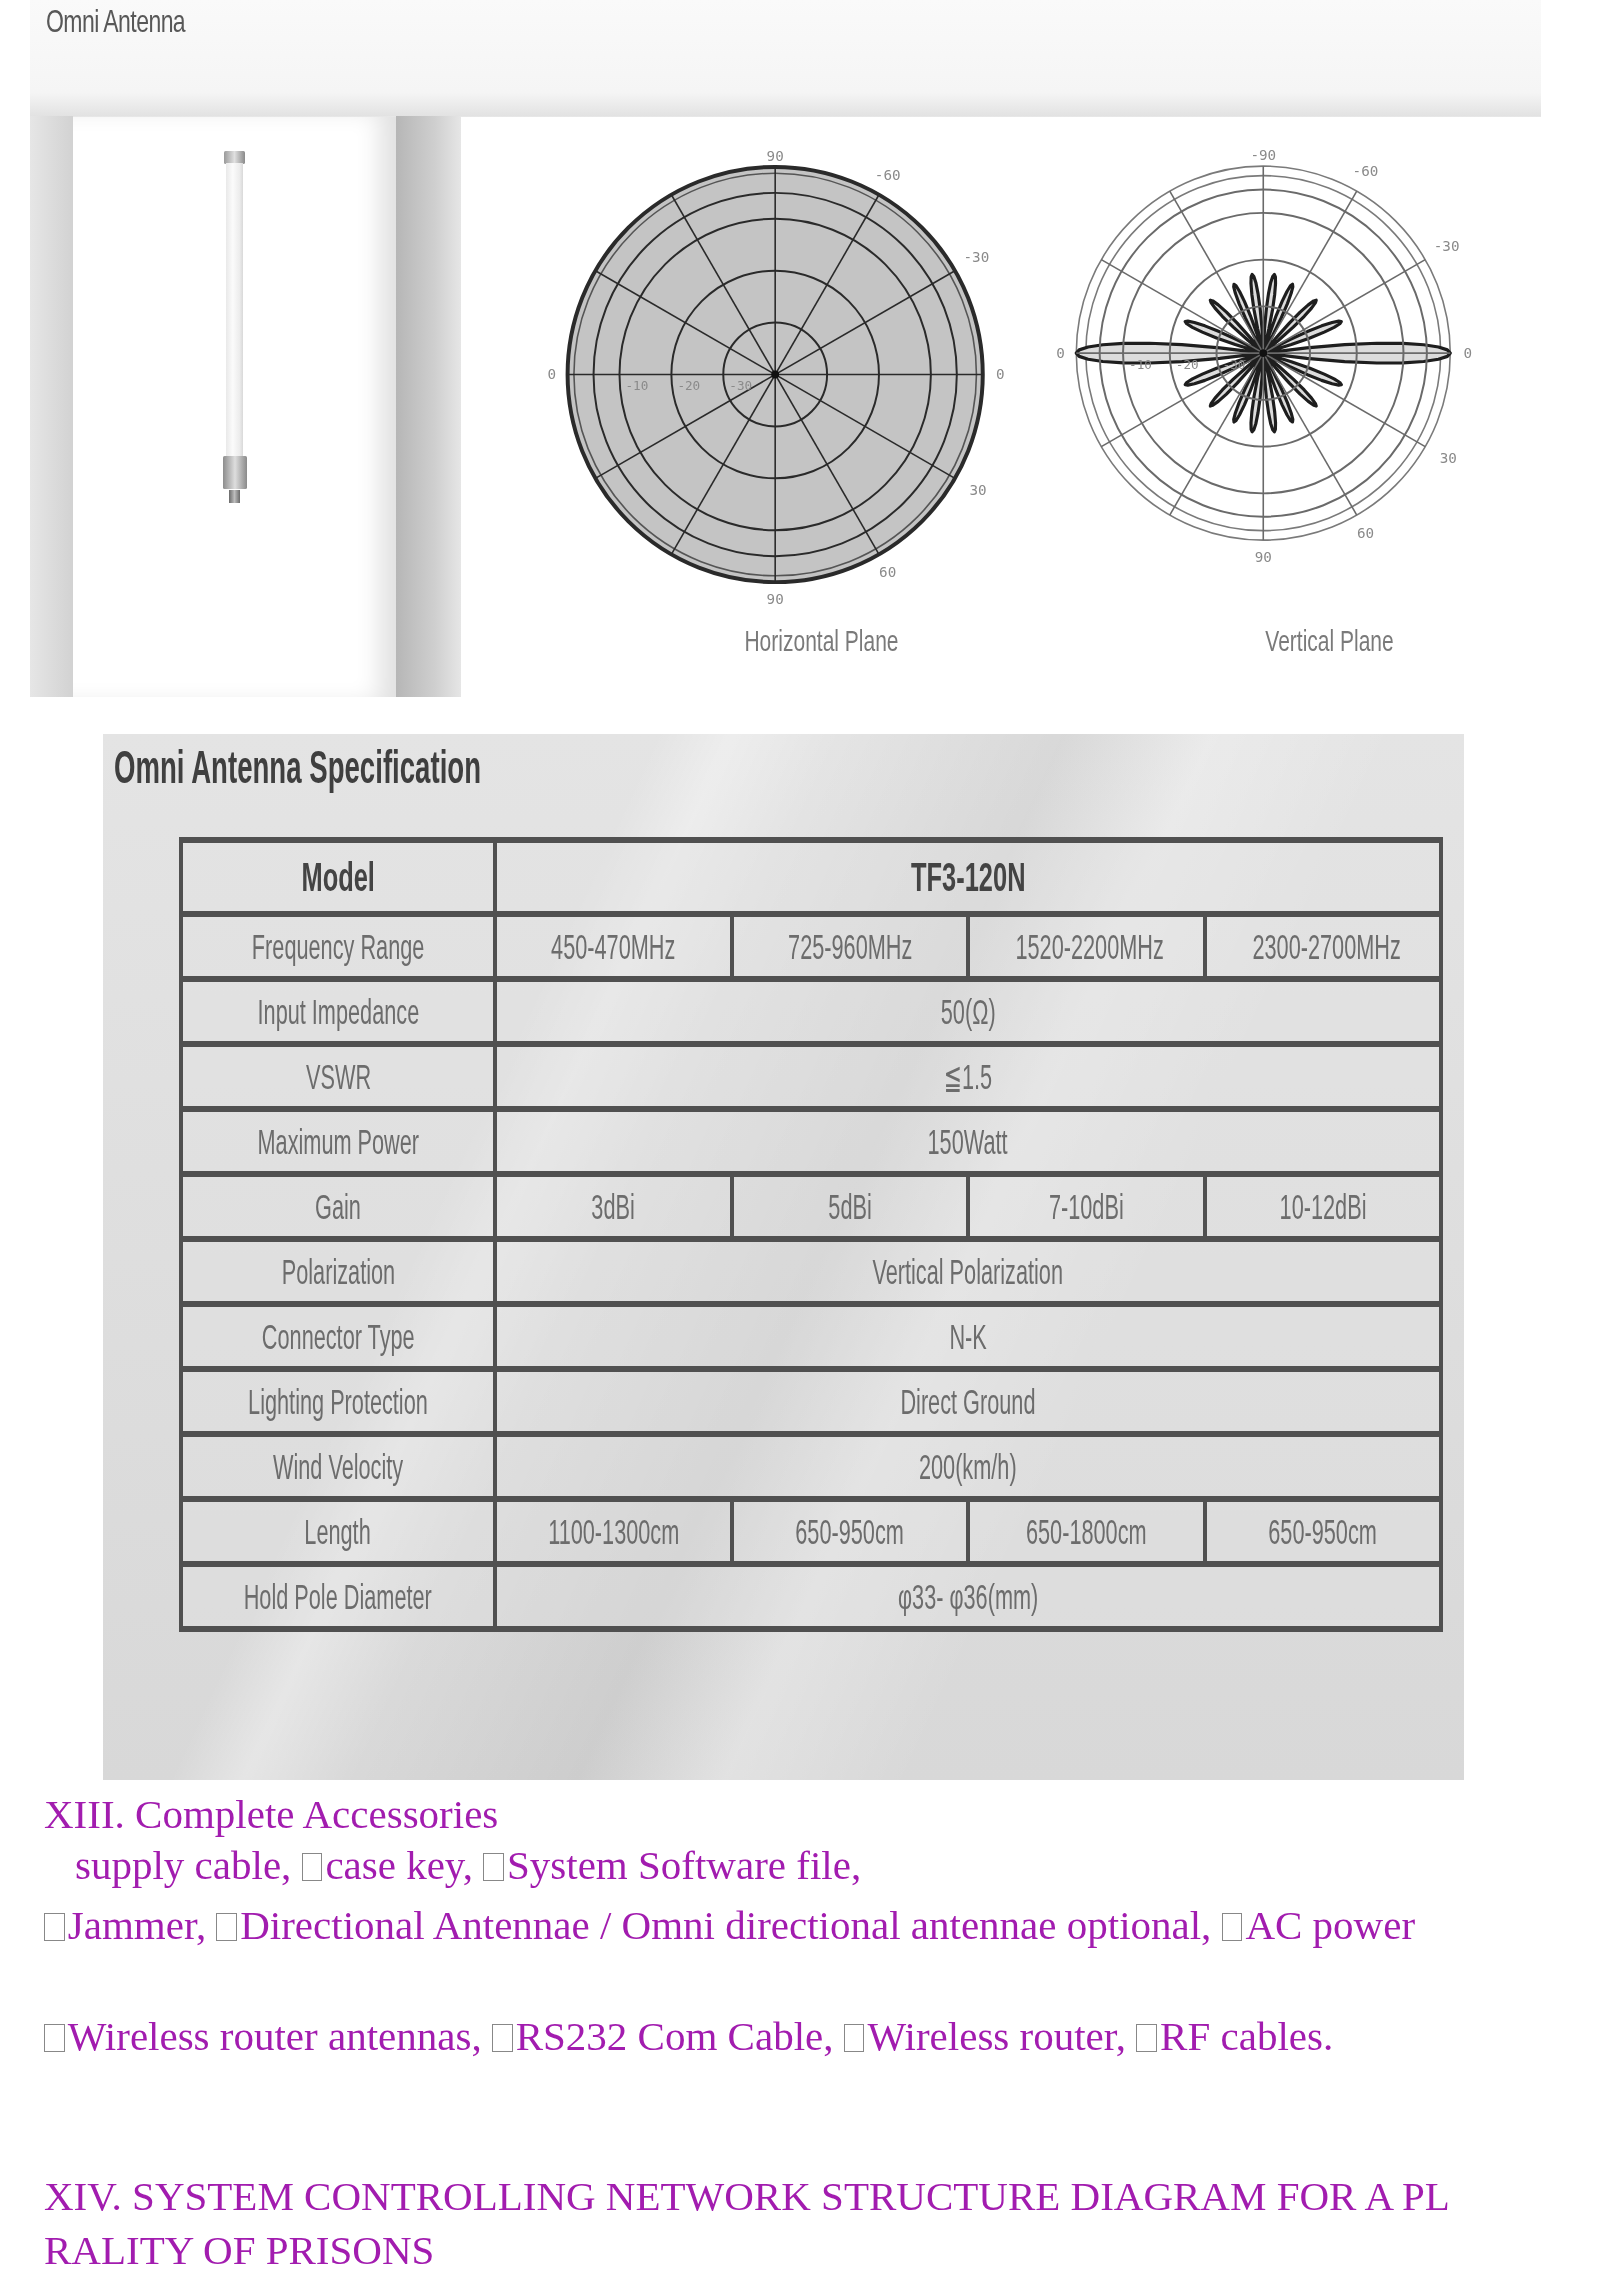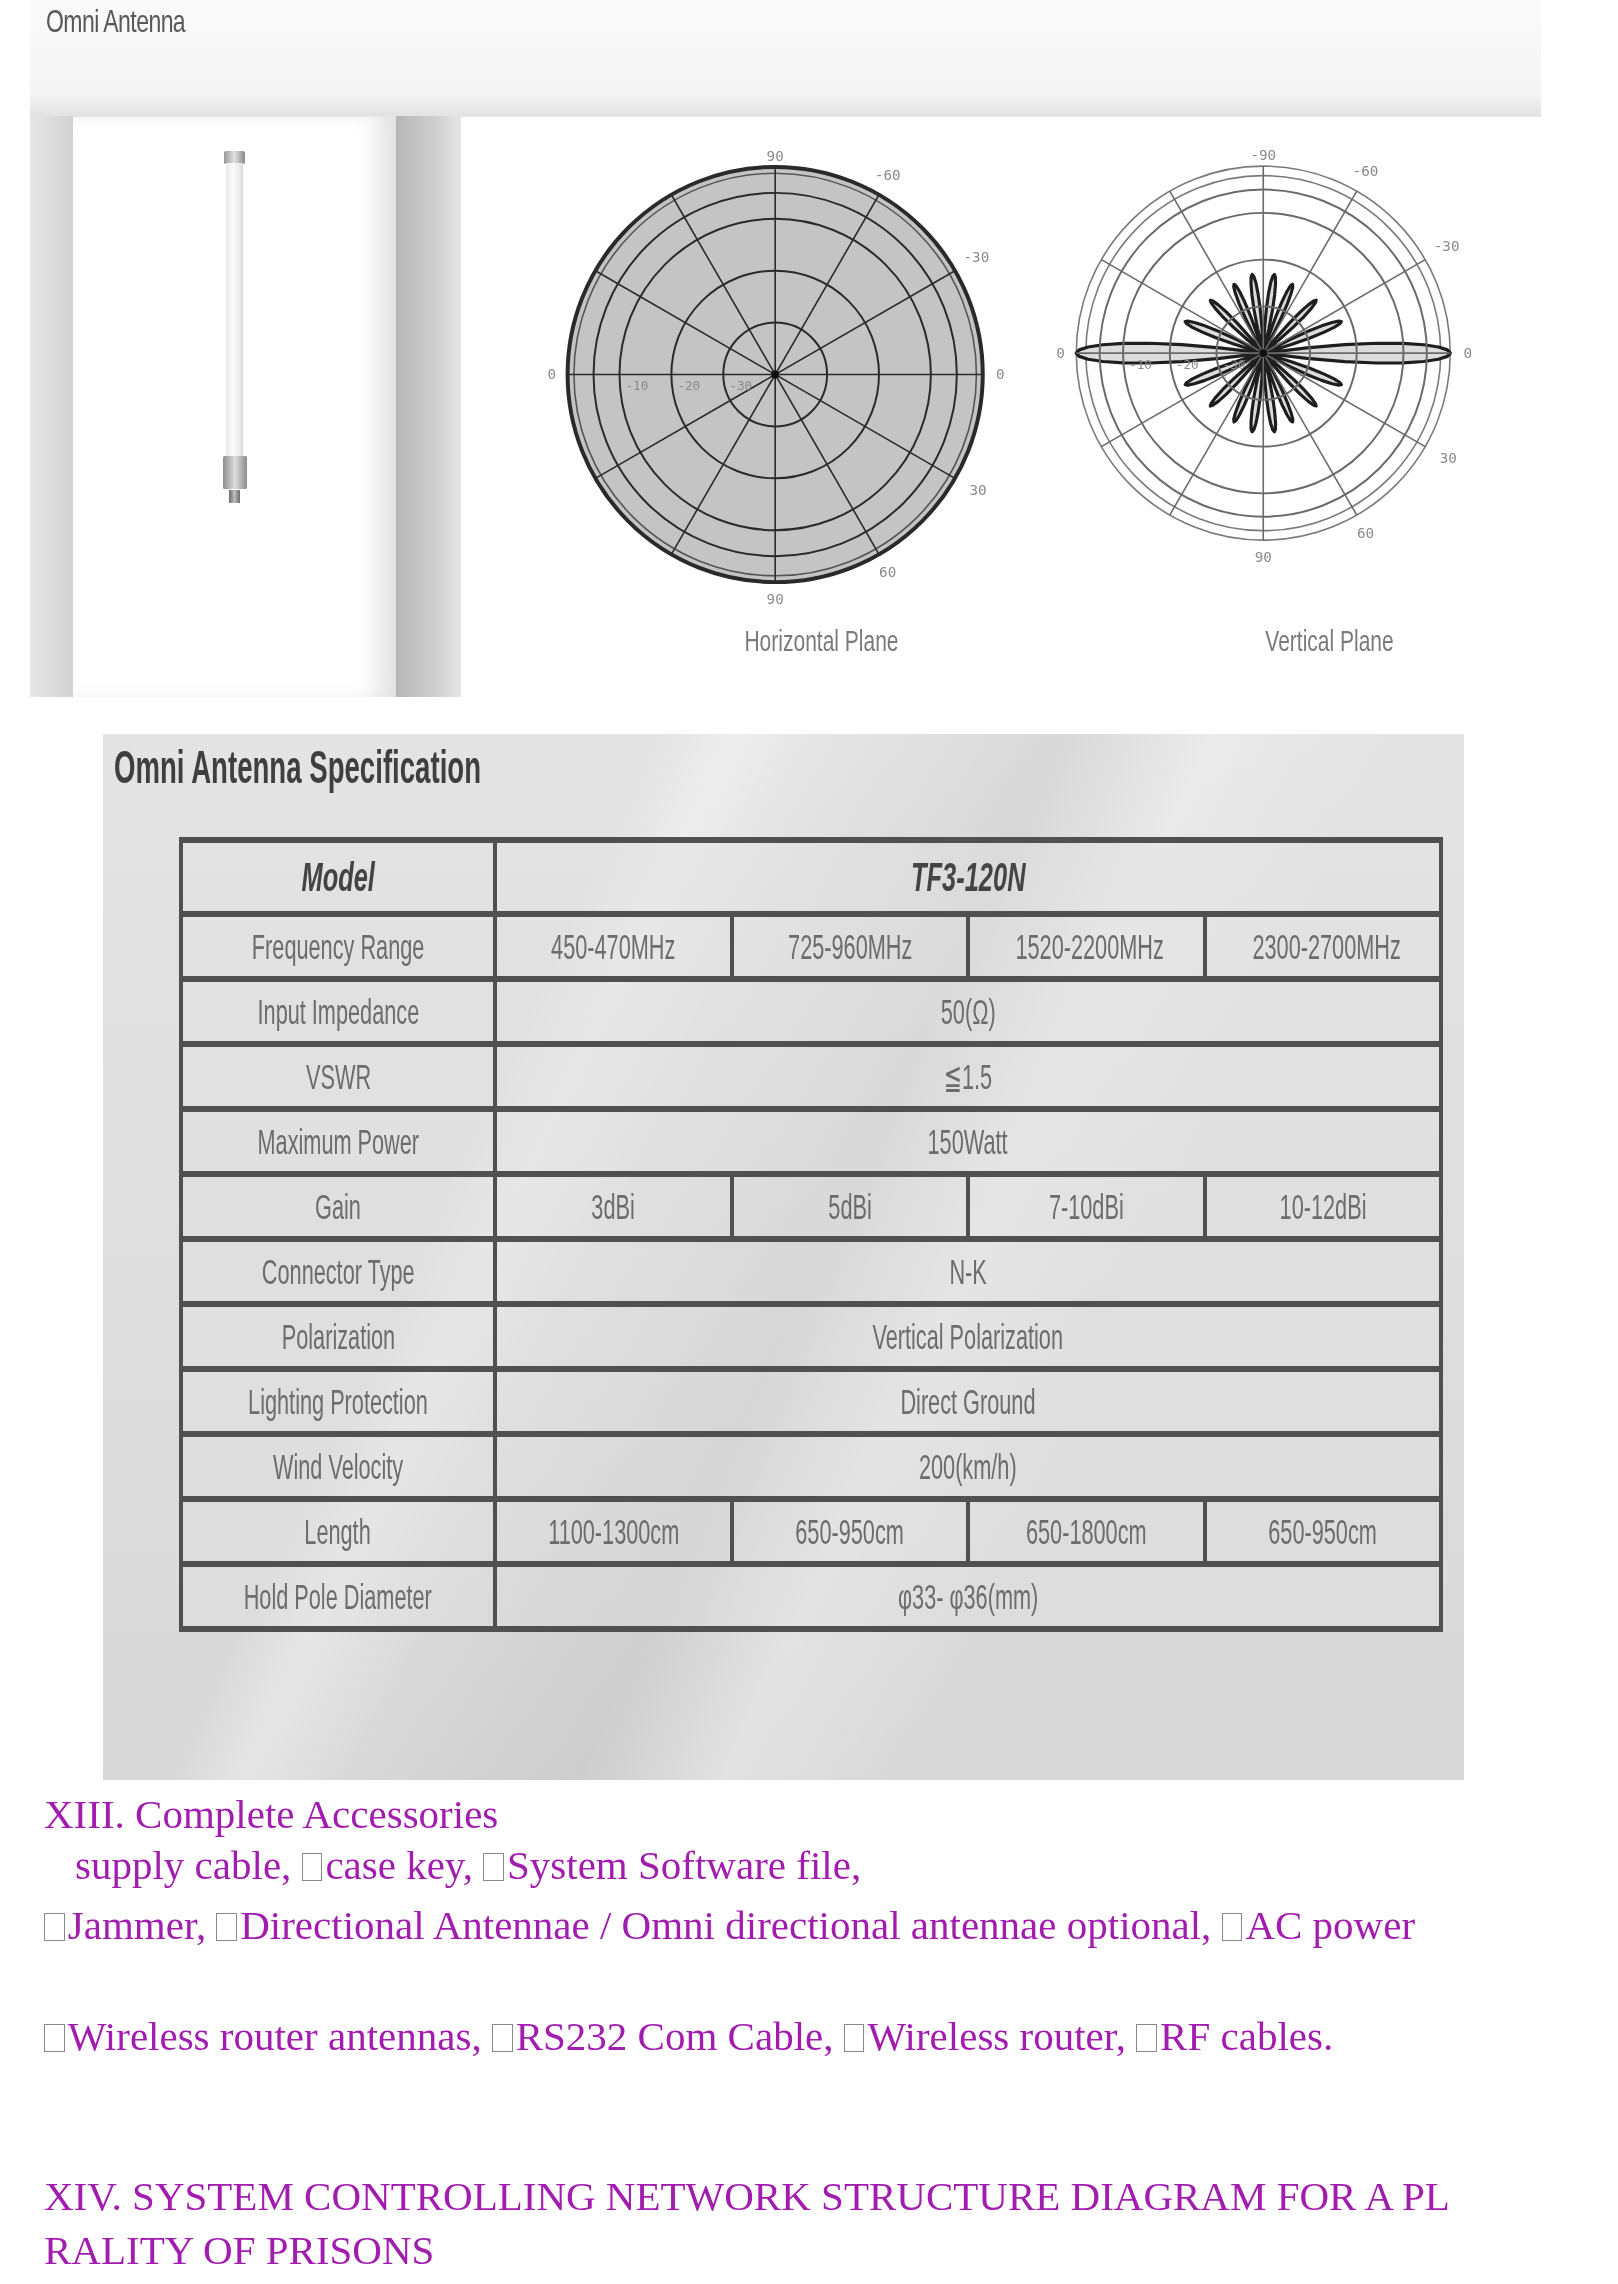--- a/index.html
+++ b/index.html
@@ -59,21 +59,21 @@
     font-family: "Liberation Sans", sans-serif; color: #6c6c6c;
   }
   table.spec td {
     border-left: 4px solid #505050; border-right: 4px solid #505050;
     border-top: 6.3px solid #505050; border-bottom: 6.3px solid #505050;
     text-align: center; vertical-align: middle; height: 59px; padding: 0;
     background: rgba(225,225,225,0.35);
     overflow: hidden; white-space: nowrap;
   }
   table.spec td span { display: inline-block; transform: scaleX(0.62); font-size: 35px; }
-  table.spec tr.model td { height: 68px; font-style: italic; }
+  table.spec tr.model td { height: 68px; }
   table.spec tr.model td span { font-size: 41px; color: #444; font-weight: bold; }
   table.spec td.label { width: 314px; }
 
   
   .doc-text { position: absolute; left: 44px; font-family: "Liberation Serif", serif; font-size: 41px; color: #a21caf; white-space: nowrap; }
   .bullet-box { display: inline-block; width: 20.6px; height: 28.5px; border: 1.2px solid #888; vertical-align: -2.4px; margin-right: 3.2px; box-sizing: border-box; }
   .heading-xiv { transform: scaleY(1); }
 </style>
 </head>
 <body>
@@ -185,26 +185,26 @@
           <td colspan="4"><span>150Watt</span></td>
         </tr>
         <tr>
           <td class="label"><span>Gain</span></td>
           <td><span>3dBi</span></td>
           <td><span>5dBi</span></td>
           <td><span>7-10dBi</span></td>
           <td><span>10-12dBi</span></td>
         </tr>
         <tr>
+          <td class="label"><span>Polarization</span></td>
+          <td colspan="4"><span>Vertical Polarization</span></td>
+        </tr>
+        <tr>
           <td class="label"><span>Connector Type</span></td>
           <td colspan="4"><span>N-K</span></td>
-        </tr>
-        <tr>
-          <td class="label"><span>Polarization</span></td>
-          <td colspan="4"><span>Vertical Polarization</span></td>
         </tr>
         <tr>
           <td class="label"><span>Lighting Protection</span></td>
           <td colspan="4"><span>Direct Ground</span></td>
         </tr>
         <tr>
           <td class="label"><span>Wind Velocity</span></td>
           <td colspan="4"><span>200(km/h)</span></td>
         </tr>
         <tr>

